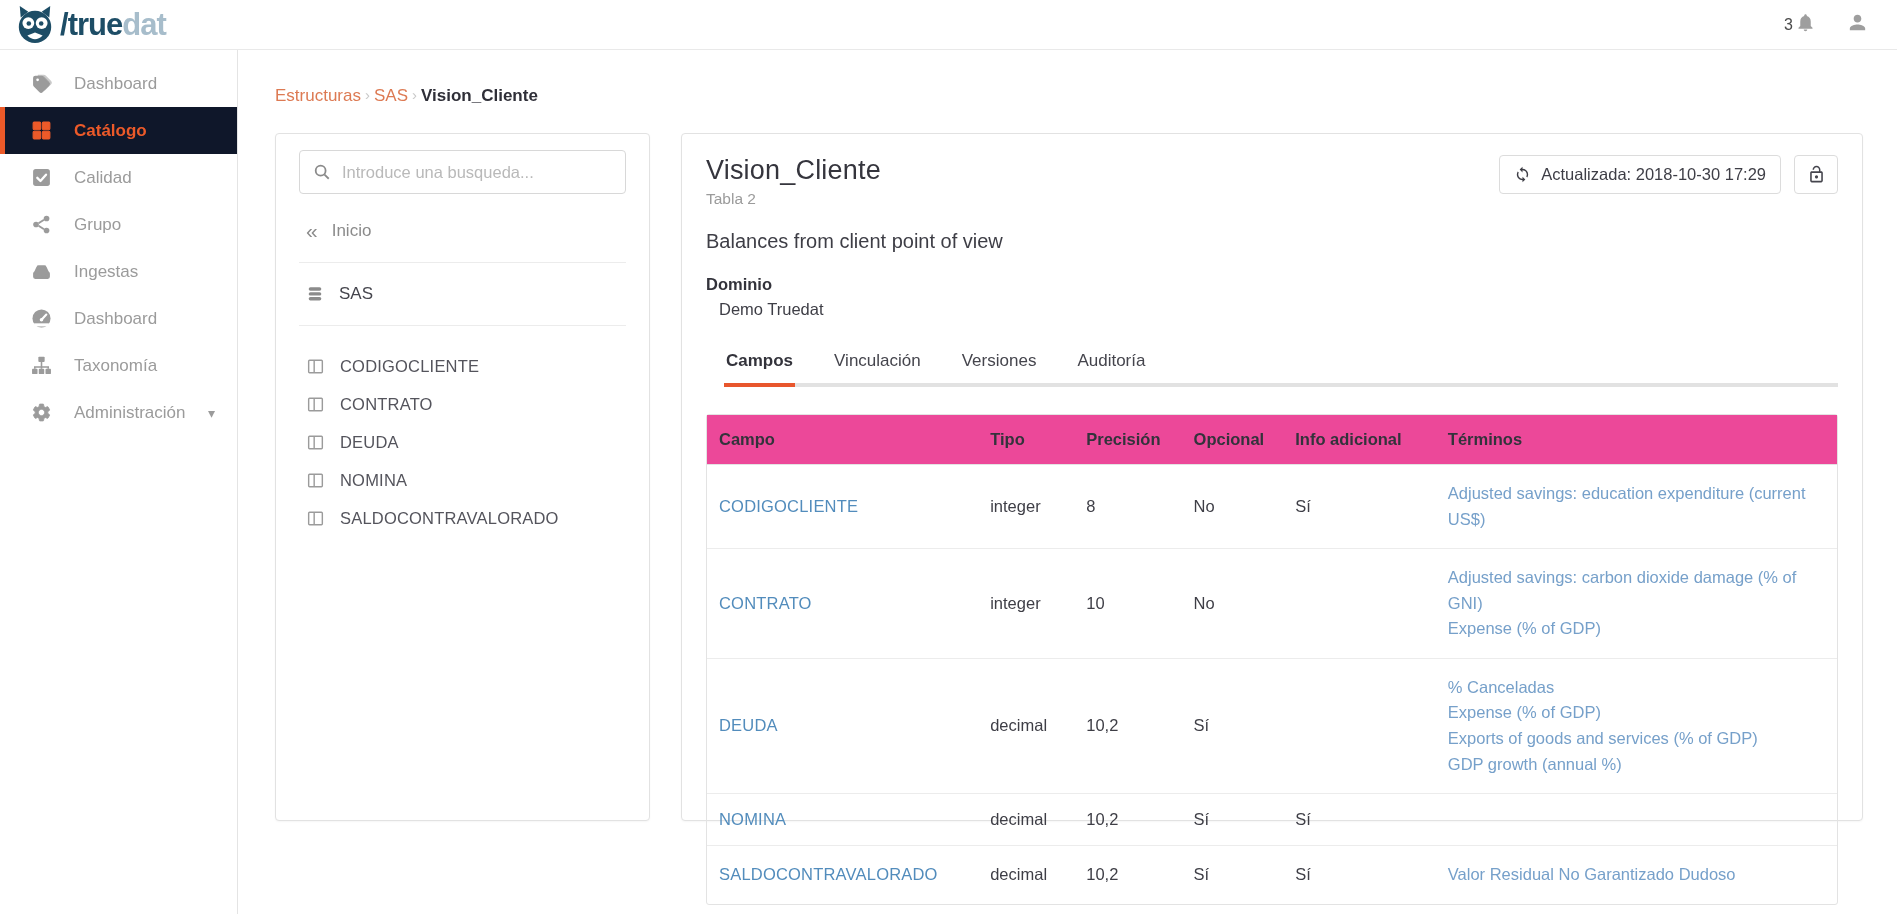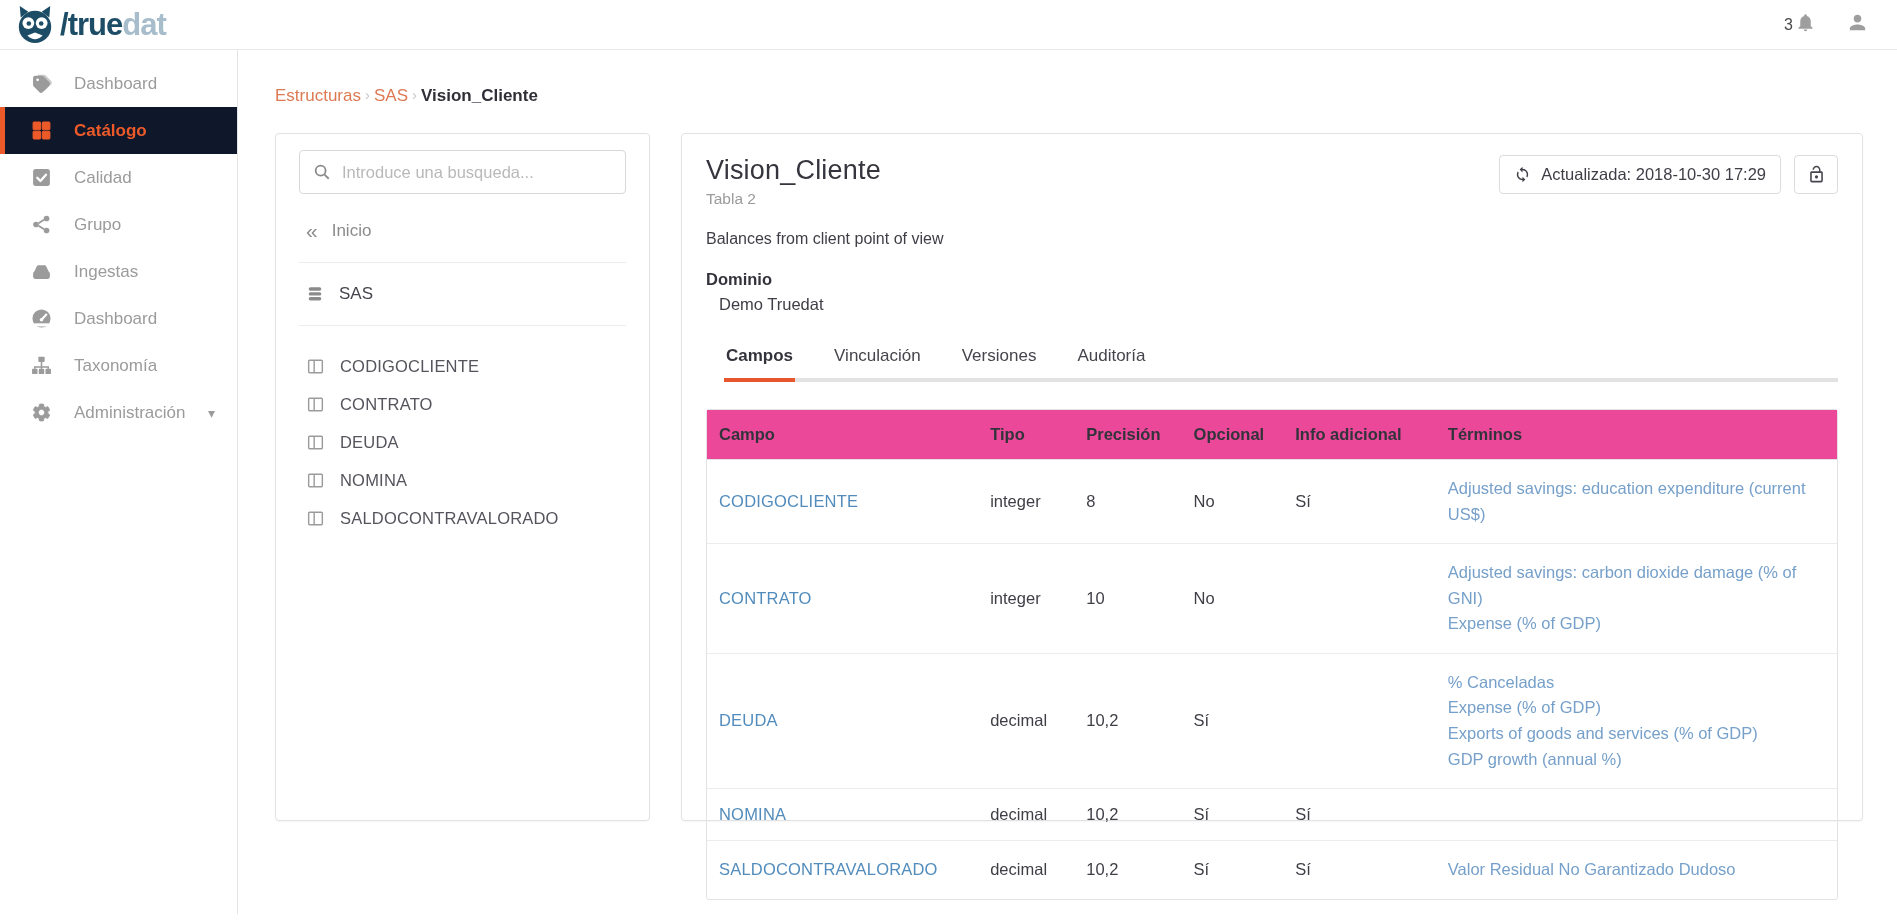--- a/index.html
+++ b/index.html
@@ -68,21 +68,21 @@
   .detail-head { display:flex; justify-content:space-between; align-items:flex-start; }
   .detail-title { font-size:27px; font-weight:normal; color:#35353d; letter-spacing:.2px; }
   .detail-subtitle { margin-top:4px; font-size:15.5px; color:#9b9b9b; }
   .head-actions { display:flex; gap:13px; }
   .btn { background:#fff; border:1px solid #dcdcdc; border-radius:4px; height:39px;
     display:flex; align-items:center; gap:10px; padding:0 14px; font-size:16.5px;
     color:#3e3e46; font-family:inherit; cursor:pointer; }
   .btn svg { width:17px; height:17px; fill:#3e3e46; }
   .btn.icon-only { width:44px; justify-content:center; padding:0; }
   .btn.icon-only svg { width:19px; height:19px; fill:#45454d; }
-  .detail-desc { margin-top:22px; font-size:16px; color:#3e3e46; }
+  .detail-desc { margin-top:22px; font-size:20px; color:#3e3e46; }
   .meta { margin-top:22px; display:flex; }
   .meta-col { width:212px; }
   .meta-col + .meta-col { border-left:1px solid #dcdcdc; padding-left:26px; width:260px; }
   .meta-label { font-weight:bold; font-size:16.5px; color:#33333b; }
   .meta-value { margin-top:6px; padding-left:13px; font-size:16.5px; color:#3e3e46; }
 
   
   .tabs { margin-top:26px; display:flex; border-bottom:4px solid #e2e2e2;margin-left:18px; }
   .tab { margin-right:37px; padding:6px 2px 12px; font-size:17px; color:#45454d;
     cursor:pointer; position:relative; }

